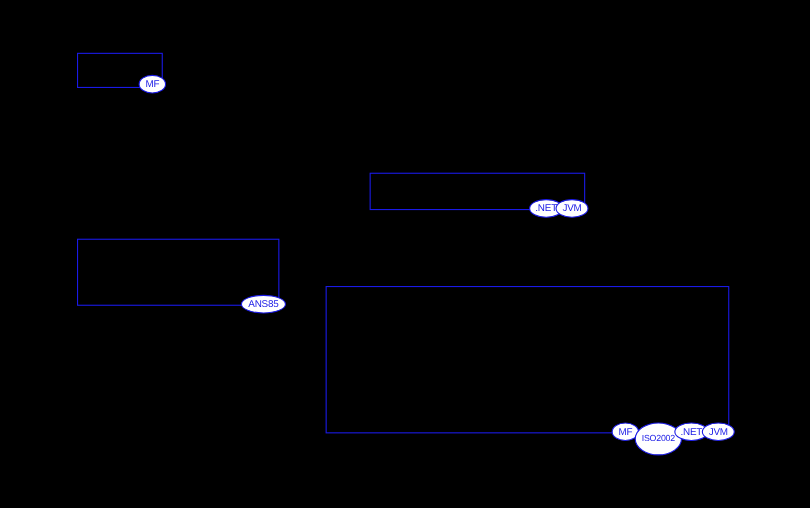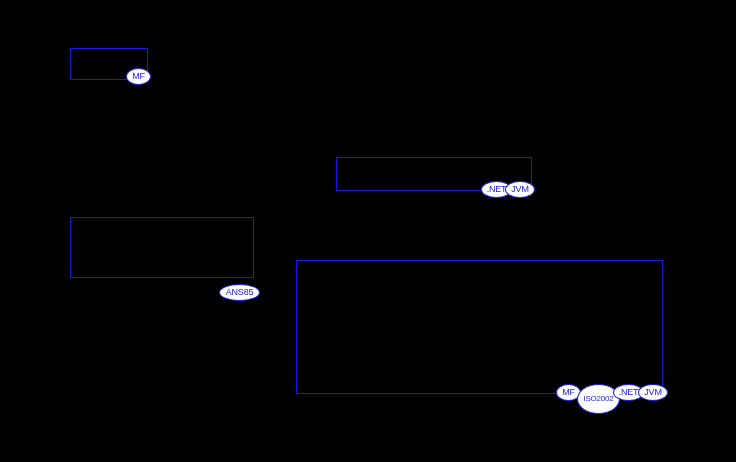--- a/index.html
+++ b/index.html
@@ -43,19 +43,19 @@
 </head>
 <body>
 
 <div id="canvas" style="width: 736px; height: 462px; background: rgb(0, 0, 0);">
     <div class="box" style="left: 70px; top: 48px; width: 78px; height: 32px; border-color: rgb(26, 26, 230);"></div>
     <div class="badge" style="left: 126px; top: 68px; width: 25px; height: 17px; background: rgb(255, 255, 255); border-color: rgb(26, 26, 230); color: rgb(26, 26, 230);">MF</div>
     <div class="box" style="left: 336px; top: 157px; width: 196px; height: 34px; border-color: rgb(26, 26, 230);"></div>
     <div class="badge" style="left: 481px; top: 181px; width: 31px; height: 17px; background: rgb(255, 255, 255); border-color: rgb(26, 26, 230); color: rgb(26, 26, 230);">.NET</div>
     <div class="badge" style="left: 505px; top: 181px; width: 30px; height: 17px; background: rgb(255, 255, 255); border-color: rgb(26, 26, 230); color: rgb(26, 26, 230);">JVM</div>
     <div class="box" style="left: 70px; top: 217px; width: 184px; height: 61px; border-color: rgb(26, 26, 230);"></div>
-    <div class="badge" style="left: 219px; top: 284px; width: 41px; height: 17px; background: rgb(255, 255, 255); border-color: rgb(26, 26, 230); color: rgb(26, 26, 230);">ANS85</div>
+    <div class="badge" style="left: 219px; top: 268px; width: 41px; height: 17px; background: rgb(255, 255, 255); border-color: rgb(26, 26, 230); color: rgb(26, 26, 230);">ANS85</div>
     <div class="box" style="left: 296px; top: 260px; width: 367px; height: 134px; border-color: rgb(26, 26, 230);"></div>
     <div class="badge" style="left: 556px; top: 384px; width: 25px; height: 17px; background: rgb(255, 255, 255); border-color: rgb(26, 26, 230); color: rgb(26, 26, 230);">MF</div>
     <div class="badge" style="left: 577px; top: 384px; width: 43px; height: 30px; background: rgb(255, 255, 255); border-color: rgb(26, 26, 230); color: rgb(26, 26, 230); font-size: 8px; text-align: center;">ISO2002</div>
     <div class="badge" style="left: 613px; top: 384px; width: 31px; height: 17px; background: rgb(255, 255, 255); border-color: rgb(26, 26, 230); color: rgb(26, 26, 230);">.NET</div>
     <div class="badge" style="left: 638px; top: 384px; width: 30px; height: 17px; background: rgb(255, 255, 255); border-color: rgb(26, 26, 230); color: rgb(26, 26, 230);">JVM</div>
   </div>
 
 </body></html>

